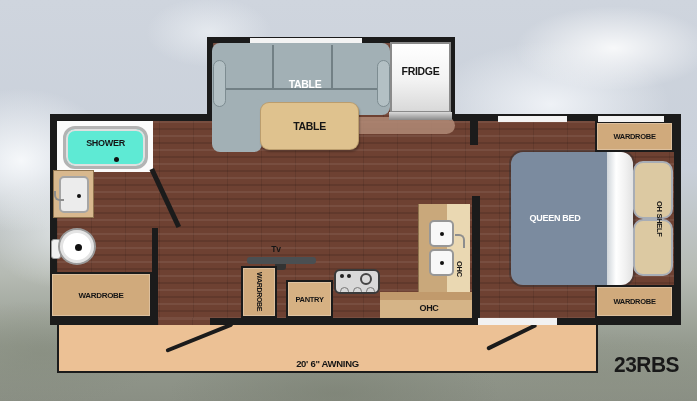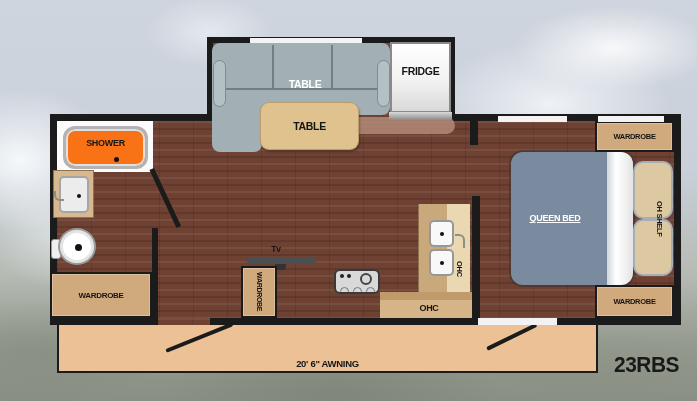--- a/index.html
+++ b/index.html
@@ -41,21 +41,21 @@
   .awning .lbl{position:absolute;left:0;right:0;bottom:2px;font-size:9.5px;}
   .swing{background:#1b1b1b;height:4px;border-radius:2px;transform-origin:0 50%;}
   
   .sofa,.armrest,.chaise{background:#a2b0b5;}
   .seam{background:rgba(55,70,76,.45);}
   .table{background:#dfc28e;border-radius:9px;border:1px solid rgba(120,90,50,.35);
          box-shadow:1px 2px 2px rgba(0,0,0,.25);}
   .fridge{background:linear-gradient(180deg,#ffffff 0%,#f2f2f2 55%,#d9d9d9 100%);
           border:2px solid #8a8a8a;box-sizing:border-box;}
   .stall{background:#fbfbfb;}
-  .tub{background:#f97316;border:3px solid #b3b3b3;border-radius:12px;
+  .tub{background:#5eead4;border:3px solid #b3b3b3;border-radius:12px;
        box-shadow:inset 0 0 0 2px #e0e0e0;box-sizing:border-box;}
   .dot{background:#111;border-radius:50%;}
   .basin{background:#ececec;border:2px solid #a5a5a5;border-radius:5px;box-sizing:border-box;}
   .toilet{background:#fff;border:2px solid #9a9a9a;border-radius:50%;
           box-shadow:inset 0 0 0 3px #e4e4e4;box-sizing:border-box;}
   .tank{background:#f0f0f0;border:1.5px solid #999;border-radius:3px;box-sizing:border-box;}
   .counter{background:#c9a87b;}
   .counter-light{background:#ead8b2;}
   .sinkbox{background:#f8f8f8;border:2px solid #979797;border-radius:5px;box-sizing:border-box;}
   .stove{background:#d9d9d9;border:2px solid #3a3a3a;border-radius:6px;box-sizing:border-box;overflow:hidden;}
@@ -128,20 +128,23 @@
 
   <div class="wood abs" style="left:158px;top:318px;width:52px;height:7px;"></div>
   <div class="abs" style="left:478px;top:318px;width:79px;height:7px;background:#f2f2f2;"></div>
 
   <div class="lbl abs" style="left:266px;top:244px;width:20px;height:10px;font-size:8.5px;">Tv</div>
   <div class="tvbar abs" style="left:247px;top:257px;width:69px;height:7px;"></div>
   <div class="abs" style="left:275px;top:264px;width:11px;height:6px;background:#333;border-radius:0 0 3px 3px;"></div>
   <div class="cab abs" style="left:241px;top:266px;width:36px;height:52px;">
     <div class="lbl vert" style="position:absolute;inset:0;font-size:7px;">WARDROBE</div>
   </div>
+  <div class="cab abs" style="left:286px;top:280px;width:47px;height:38px;background:#d6b183;">
+    <div class="lbl" style="position:absolute;inset:0;font-size:7.5px;">PANTRY</div>
+  </div>
 
   <div class="stove abs" style="left:334px;top:269px;width:46px;height:25px;">
     <div class="dot" style="position:absolute;left:4px;top:3px;width:4px;height:4px;background:#222;"></div>
     <div class="dot" style="position:absolute;left:11px;top:3px;width:4px;height:4px;background:#222;"></div>
     <div style="position:absolute;left:24px;top:2px;width:12px;height:12px;border:2px solid #444;border-radius:50%;box-sizing:border-box;"></div>
     <div style="position:absolute;left:4px;top:16px;width:9px;height:9px;border:1.5px solid #777;border-radius:50%;box-sizing:border-box;"></div>
     <div style="position:absolute;left:17px;top:16px;width:9px;height:9px;border:1.5px solid #777;border-radius:50%;box-sizing:border-box;"></div>
     <div style="position:absolute;left:30px;top:16px;width:9px;height:9px;border:1.5px solid #777;border-radius:50%;box-sizing:border-box;"></div>
   </div>
 
@@ -159,21 +162,21 @@
   <div class="counter abs" style="left:380px;top:292px;width:98px;height:26px;background:#d5b487;"></div>
   <div class="abs" style="left:380px;top:292px;width:98px;height:8px;background:#c19a6c;"></div>
   <div class="lbl abs" style="left:399px;top:301px;width:60px;height:13px;font-size:9px;">OHC</div>
 
   <div class="wall abs" style="left:470px;top:121px;width:8px;height:24px;"></div>
   <div class="wall abs" style="left:472px;top:196px;width:8px;height:122px;"></div>
 
   <div class="bed abs" style="left:511px;top:152px;width:122px;height:133px;">
     <div class="mattress" style="position:absolute;left:0;top:0;width:96px;height:133px;"></div>
     <div class="sheet" style="position:absolute;left:96px;top:0;width:26px;height:133px;"></div>
-    <div class="lbl w" style="position:absolute;left:0;top:59px;width:88px;height:14px;font-size:9px;text-decoration:underline;">QUEEN BED</div>
+    <div class="lbl w" style="position:absolute;left:0;top:59px;width:88px;height:14px;font-size:9px;">QUEEN BED</div>
   </div>
   <div class="pillow abs" style="left:633px;top:161px;width:40px;height:58px;"></div>
   <div class="pillow abs" style="left:633px;top:219px;width:40px;height:57px;"></div>
   <div class="lbl vert abs" style="left:651px;top:188px;width:16px;height:62px;font-size:7.5px;">OH SHELF</div>
   <div class="cab abs" style="left:595px;top:121px;width:79px;height:31px;">
     <div class="lbl" style="position:absolute;inset:0;font-size:7.5px;">WARDROBE</div>
   </div>
   <div class="cab abs" style="left:595px;top:285px;width:79px;height:33px;">
     <div class="lbl" style="position:absolute;inset:0;font-size:7.5px;">WARDROBE</div>
   </div>

